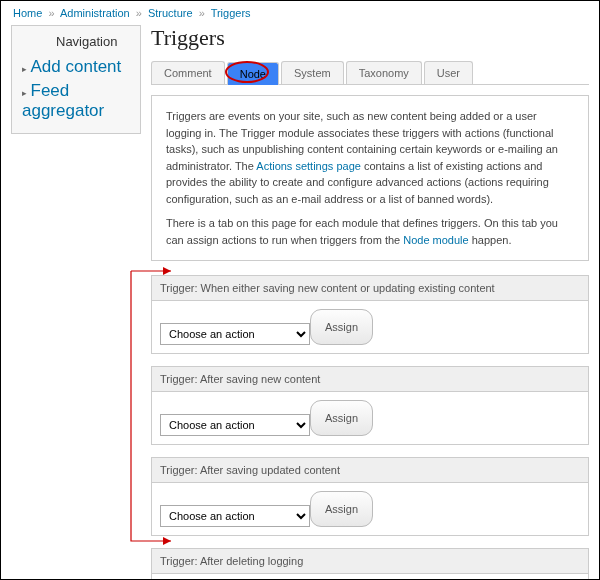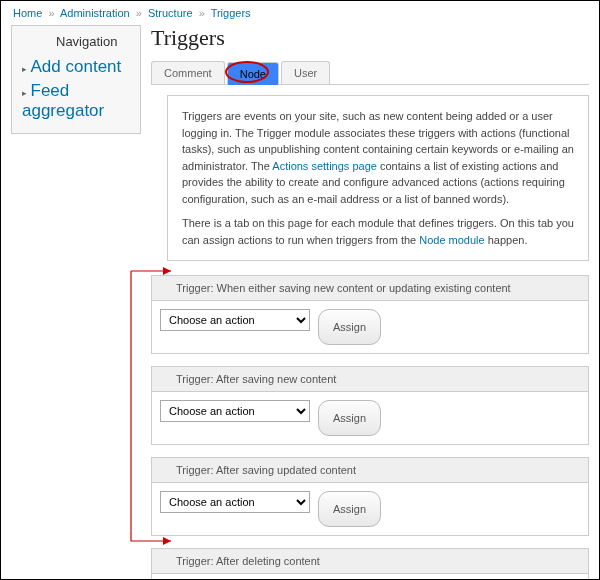--- a/index.html
+++ b/index.html
@@ -95,41 +95,39 @@
     left: -3px;
     pointer-events: none;
   }
   .desc-box {
     border: 1px solid #ccc;
     padding: 12px 14px;
     font-size: 11px;
     line-height: 1.5;
     color: #444;
     margin-bottom: 14px;
-    margin-left: 16px;
   }
   .desc-box p { margin-bottom: 8px; }
   .desc-box p:last-child { margin-bottom: 0; }
   .desc-box a { color: #0073aa; text-decoration: none; }
   .trigger-block {
     border: 1px solid #ccc;
     margin-bottom: 12px;
   }
   .trigger-head {
     background: #efefef;
     border-bottom: 1px solid #ccc;
-    padding: 6px 24px;
+    padding: 6px 8px;
     font-size: 11px;
     color: #555;
   }
   .trigger-body {
     padding: 8px;
     display: flex;
-    align-items: flex-start;
-    gap: 8px;
+    align-items: flex-end;
   }
   .action-select {
     width: 150px;
     height: 22px;
     font-size: 11px;
     border: 1px solid #aaa;
     background: #fff;
     padding: 0 4px;
   }
   .assign-btn {
@@ -176,20 +174,22 @@
       </ul>
     </div>
   </aside>
 
   <main class="main">
     <h1 class="page-title">Triggers</h1>
 
     <div class="tabs">
       <div class="tab">Comment</div>
       <div class="tab active"><span>Node</span><span class="tab-circle"></span></div>
+      <div class="tab">System</div>
+      <div class="tab">Taxonomy</div>
       <div class="tab">User</div>
     </div>
 
     <div class="desc-box">
       <p>
         <span>Triggers are events on your site, such as new content being added or a user logging in. The Trigger module associates these triggers with actions (functional tasks), such as unpublishing content containing certain keywords or e-mailing an administrator. The </span><a>Actions settings page</a><span> contains a list of existing actions and provides the ability to create and configure advanced actions (actions requiring configuration, such as an e-mail address or a list of banned words).</span>
       </p>
       <p>
         <span>There is a tab on this page for each module that defines triggers. On this tab you can assign actions to run when triggers from the </span><a>Node module</a><span> happen.</span>
       </p>
@@ -213,21 +213,21 @@
 
     <div class="trigger-block">
       <div class="trigger-head">Trigger: After saving updated content</div>
       <div class="trigger-body">
         <select class="action-select"><option>Choose an action</option></select>
         <button class="assign-btn">Assign</button>
       </div>
     </div>
 
     <div class="trigger-block">
-      <div class="trigger-head">Trigger: After deleting content</div>
+      <div class="trigger-head">Trigger: After deleting logging</div>
       <div class="trigger-body">
         <select class="action-select"><option>Choose an action</option></select>
         <button class="assign-btn">Assign</button>
       </div>
     </div>
 
   </main>
 </div>
 
 <svg class="arrow-svg" viewBox="0 0 60 300">

